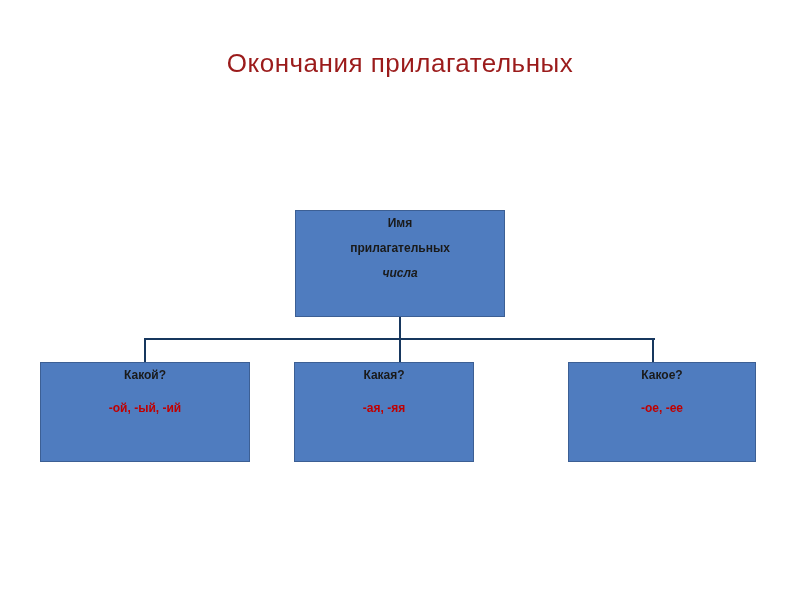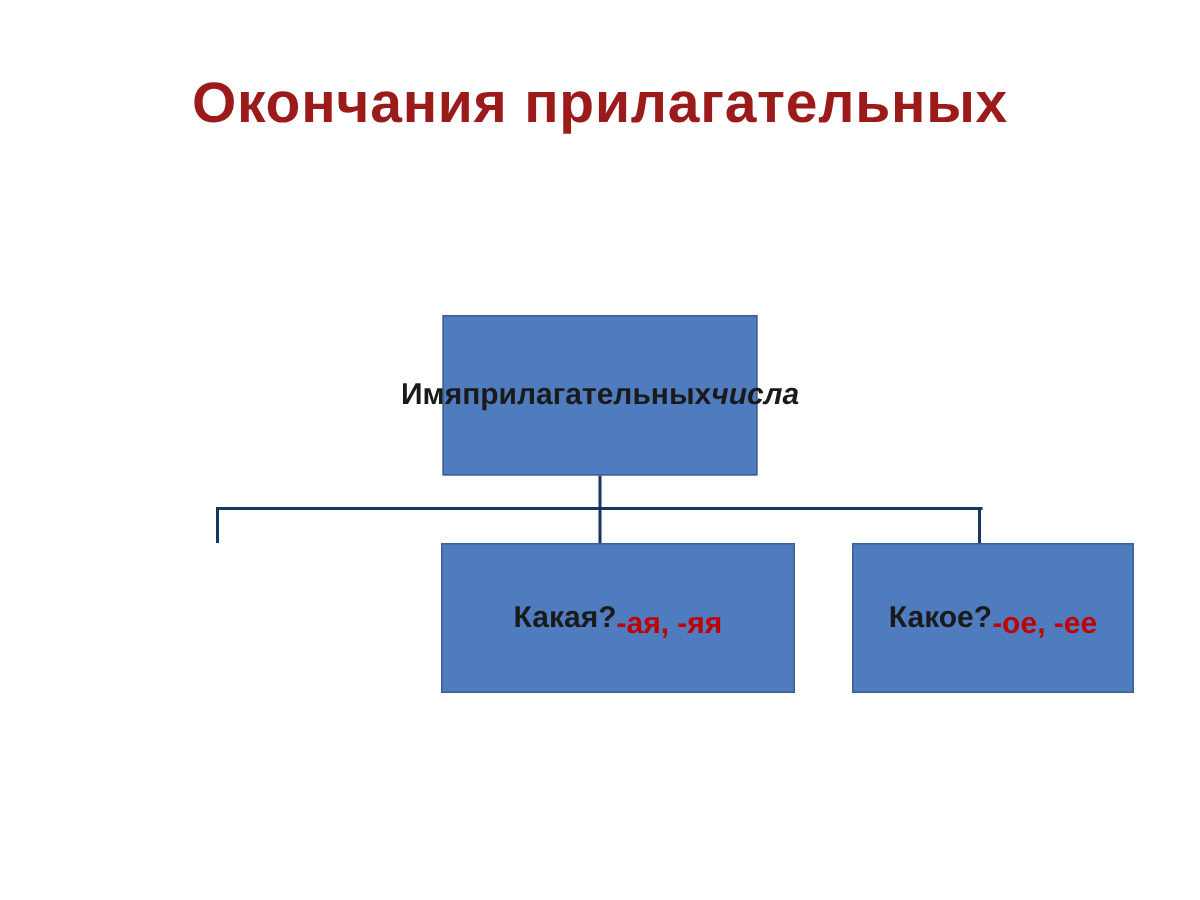--- a/index.html
+++ b/index.html
@@ -15,59 +15,58 @@
     background: #ffffff;
     overflow: hidden;
   }
   .title {
     position: absolute;
     top: 48px;
     left: 0;
     width: 100%;
     margin: 0;
     text-align: center;
-    font-size: 38px;
-    font-weight: bold;
+    font-size: 26px;
+    font-weight: normal;
     color: #9b1b1b;
     letter-spacing: 0.5px;
   }
   .box {
     position: absolute;
     background: #4f7cbf;
     border: 1px solid #3c5f94;
     box-sizing: border-box;
     display: flex;
-    flex-direction: row;
+    flex-direction: column;
     align-items: center;
-    justify-content: center;
     text-align: center;
     color: #1a1a1a;
     font-weight: bold;
-    font-size: 20px;
+    font-size: 12px;
     line-height: 25px;
   }
   .box.root {
     left: 295px;
     top: 210px;
     width: 210px;
     height: 107px;
   }
   .box .italic {
     font-style: italic;
   }
   .box.child {
     top: 362px;
     height: 100px;
   }
   .box.child .endings {
     color: #c00000;
     margin-top: 8px;
   }
   #child-0 { left: 40px;  width: 210px; }
-  #child-1 { left: 294px; width: 236px; }
+  #child-1 { left: 294px; width: 180px; }
   #child-2 { left: 568px; width: 188px; }
   .connector {
     position: absolute;
     background: #17375e;
   }
   .conn-root-v   { left: 399px; top: 317px; width: 2px;  height: 22px; }
   .conn-h        { left: 144px; top: 338px; width: 511px; height: 2px; }
   .conn-stub-0   { left: 144px; top: 338px; width: 2px;  height: 24px; }
   .conn-stub-1   { left: 399px; top: 338px; width: 2px;  height: 24px; }
   .conn-stub-2   { left: 652px; top: 338px; width: 2px;  height: 24px; }
@@ -84,20 +83,24 @@
   <div class="connector conn-stub-0"></div>
   <div class="connector conn-stub-1"></div>
   <div class="connector conn-stub-2"></div>
 
   <div class="box root">
     <div>Имя</div>
     <div>прилагательных</div>
     <div class="italic">числа</div>
   </div>
 
+  <div class="box child" id="child-0">
+    <div class="question">Какой?</div>
+    <div class="endings">-ой, -ый, -ий</div>
+  </div>
 
   <div class="box child" id="child-1">
     <div class="question">Какая?</div>
     <div class="endings">-ая, -яя</div>
   </div>
 
   <div class="box child" id="child-2">
     <div class="question">Какое?</div>
     <div class="endings">-ое, -ее</div>
   </div>

